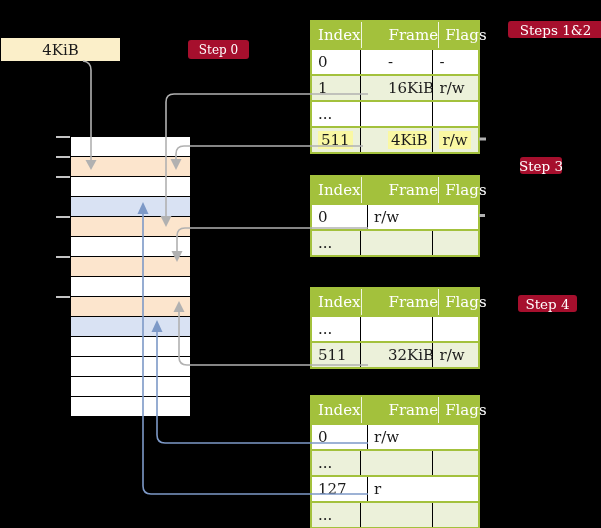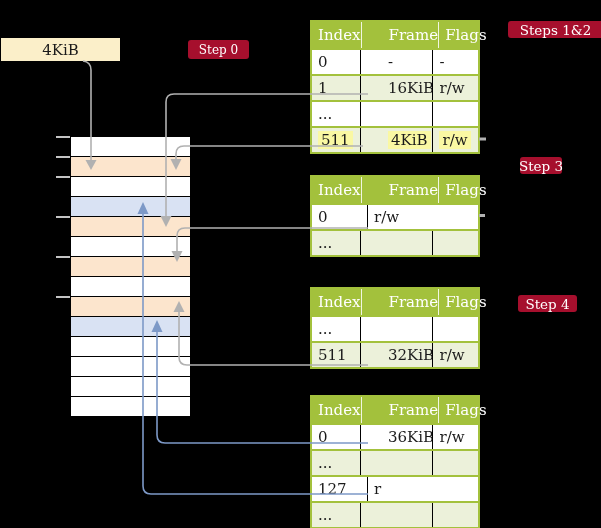--- a/index.html
+++ b/index.html
@@ -168,21 +168,20 @@
       </div>
     </div>
   <div class="ptable t4">
       <div class="thead">
         <div class="hcell c0">Index</div>
         <div class="hcell c1">Frame</div>
         <div class="hcell c2">Flags</div>
       </div>
       <div class="trow">
         <div class="tcell c0">0</div>
-        <div class="tcell c1">36KiB</div>
         <div class="tcell c2">r/w</div>
       </div>
       <div class="trow shade">
         <div class="tcell c0">...</div>
         <div class="tcell c1"></div>
         <div class="tcell c2"></div>
       </div>
       <div class="trow">
         <div class="tcell c0">127</div>
         <div class="tcell c2">r</div>

